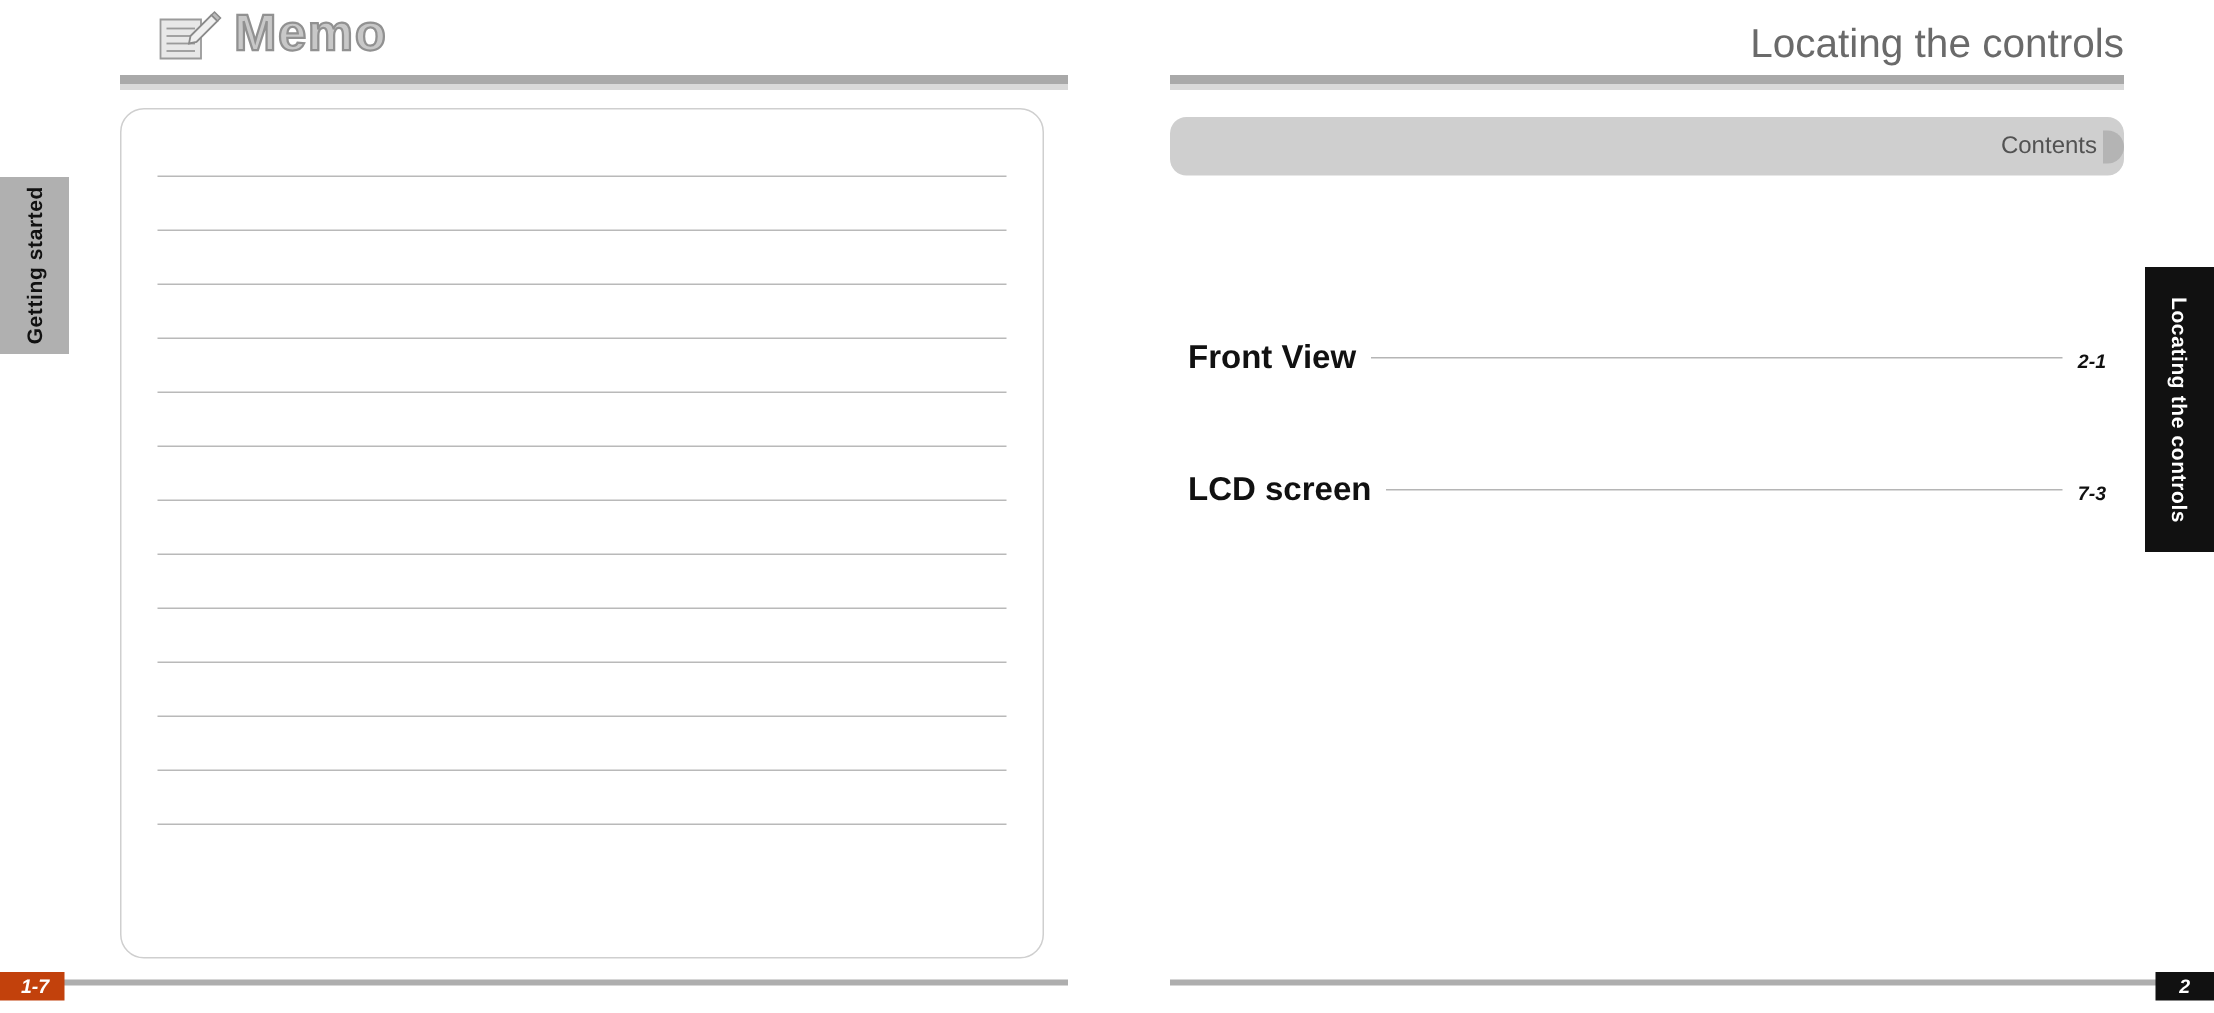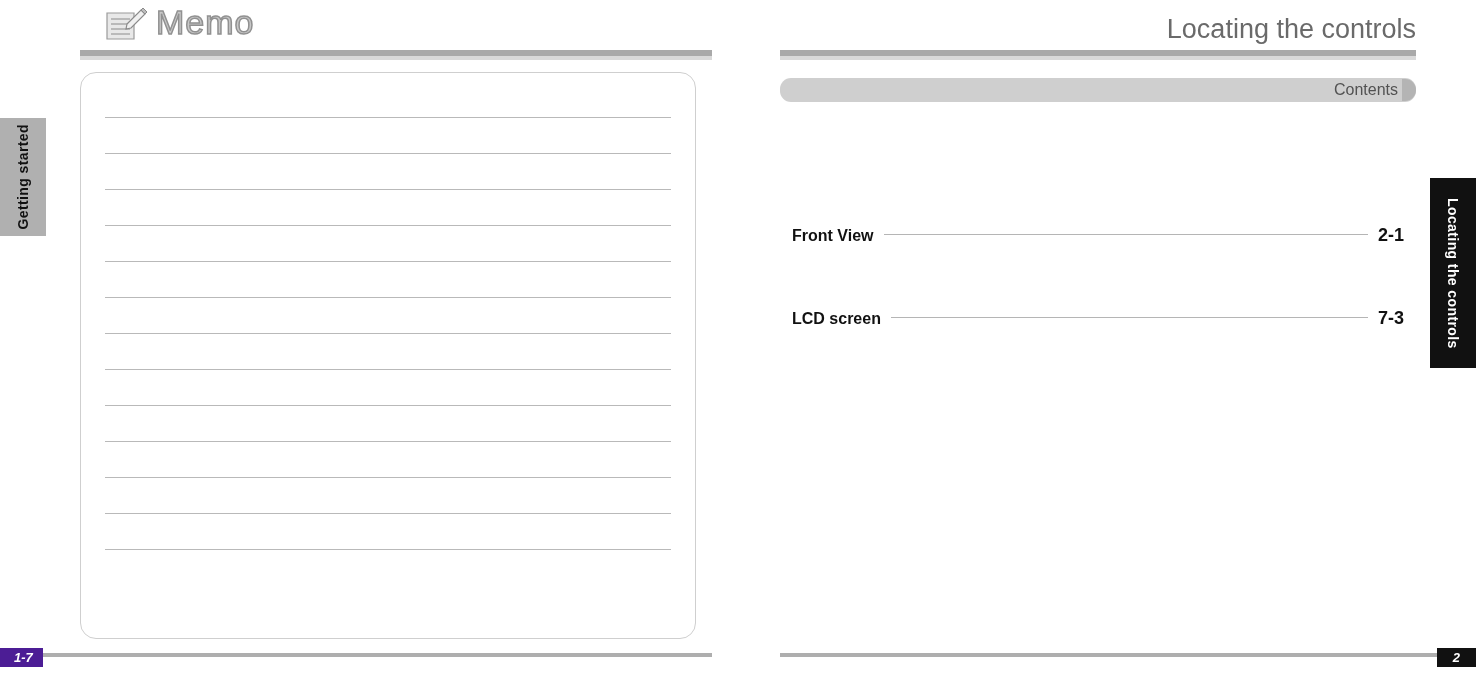--- a/index.html
+++ b/index.html
@@ -55,21 +55,21 @@
     gap: 8px;
   }
   .left .memo-header .icon-wrap {
     position: relative;
     width: 48px;
     height: 40px;
   }
   .left .memo-header svg { display: block; }
   .left .memo-title {
     font-size: 34px;
-    font-weight: 400;
+    font-weight: 700;
     letter-spacing: 1px;
     font-stretch: condensed;
     color: #c8c8c8;
     -webkit-text-stroke: 1.5px #919191;
   }
 
   .left .div-bar {
     position: absolute;
     top: 50px;
     left: 80px;
@@ -100,21 +100,21 @@
     bottom: 18px;
     left: 0;
     right: 26px;
     height: 4px;
     background: #aeaeae;
   }
   .left .page-num-left {
     position: absolute;
     left: 0;
     bottom: 8px;
-    background: #4c1d95;
+    background: #c2410c;
     color: #fff;
     font-weight: 700;
     font-style: italic;
     font-size: 13px;
     padding: 2px 10px 2px 14px;
     font-stretch: condensed;
   }
 
   
   .right .chapter-title {
@@ -135,21 +135,21 @@
     height: 6px;
     background: #a9a9a9;
     box-shadow: 0 4px 0 #d9d9d9;
   }
 
   .right .contents-pill {
     position: absolute;
     top: 78px;
     left: 42px;
     right: 60px;
-    height: 24px;
+    height: 39px;
     background: #cfcfcf;
     border-radius: 11px;
     display: flex;
     align-items: center;
     justify-content: flex-end;
     padding: 0 18px 0 10px;
   }
   .right .contents-pill .lbl {
     font-size: 16px;
     color: #525252;
@@ -189,35 +189,36 @@
     top: 225px;
     left: 54px;
     right: 72px;
   }
   .right .toc-entry {
     display: flex;
     align-items: baseline;
     margin-bottom: 62px;
   }
   .right .toc-entry .label {
-    font-size: 16px;
+    font-size: 22px;
     font-weight: 700;
     white-space: nowrap;
     font-stretch: condensed;
   }
   .right .toc-entry .leader {
     flex: 1;
     border-bottom: 1px solid #b5b5b5;
     margin: 0 10px;
     position: relative;
     top: -6px;
   }
   .right .toc-entry .num {
-    font-size: 18px;
-    font-weight: 700;
+    font-size: 13px;
+    font-weight: 700;
+    font-style: italic;
     white-space: nowrap;
     font-stretch: condensed;
   }
 
   .right .footer-bar {
     position: absolute;
     bottom: 18px;
     left: 42px;
     right: 0;
     height: 4px;

